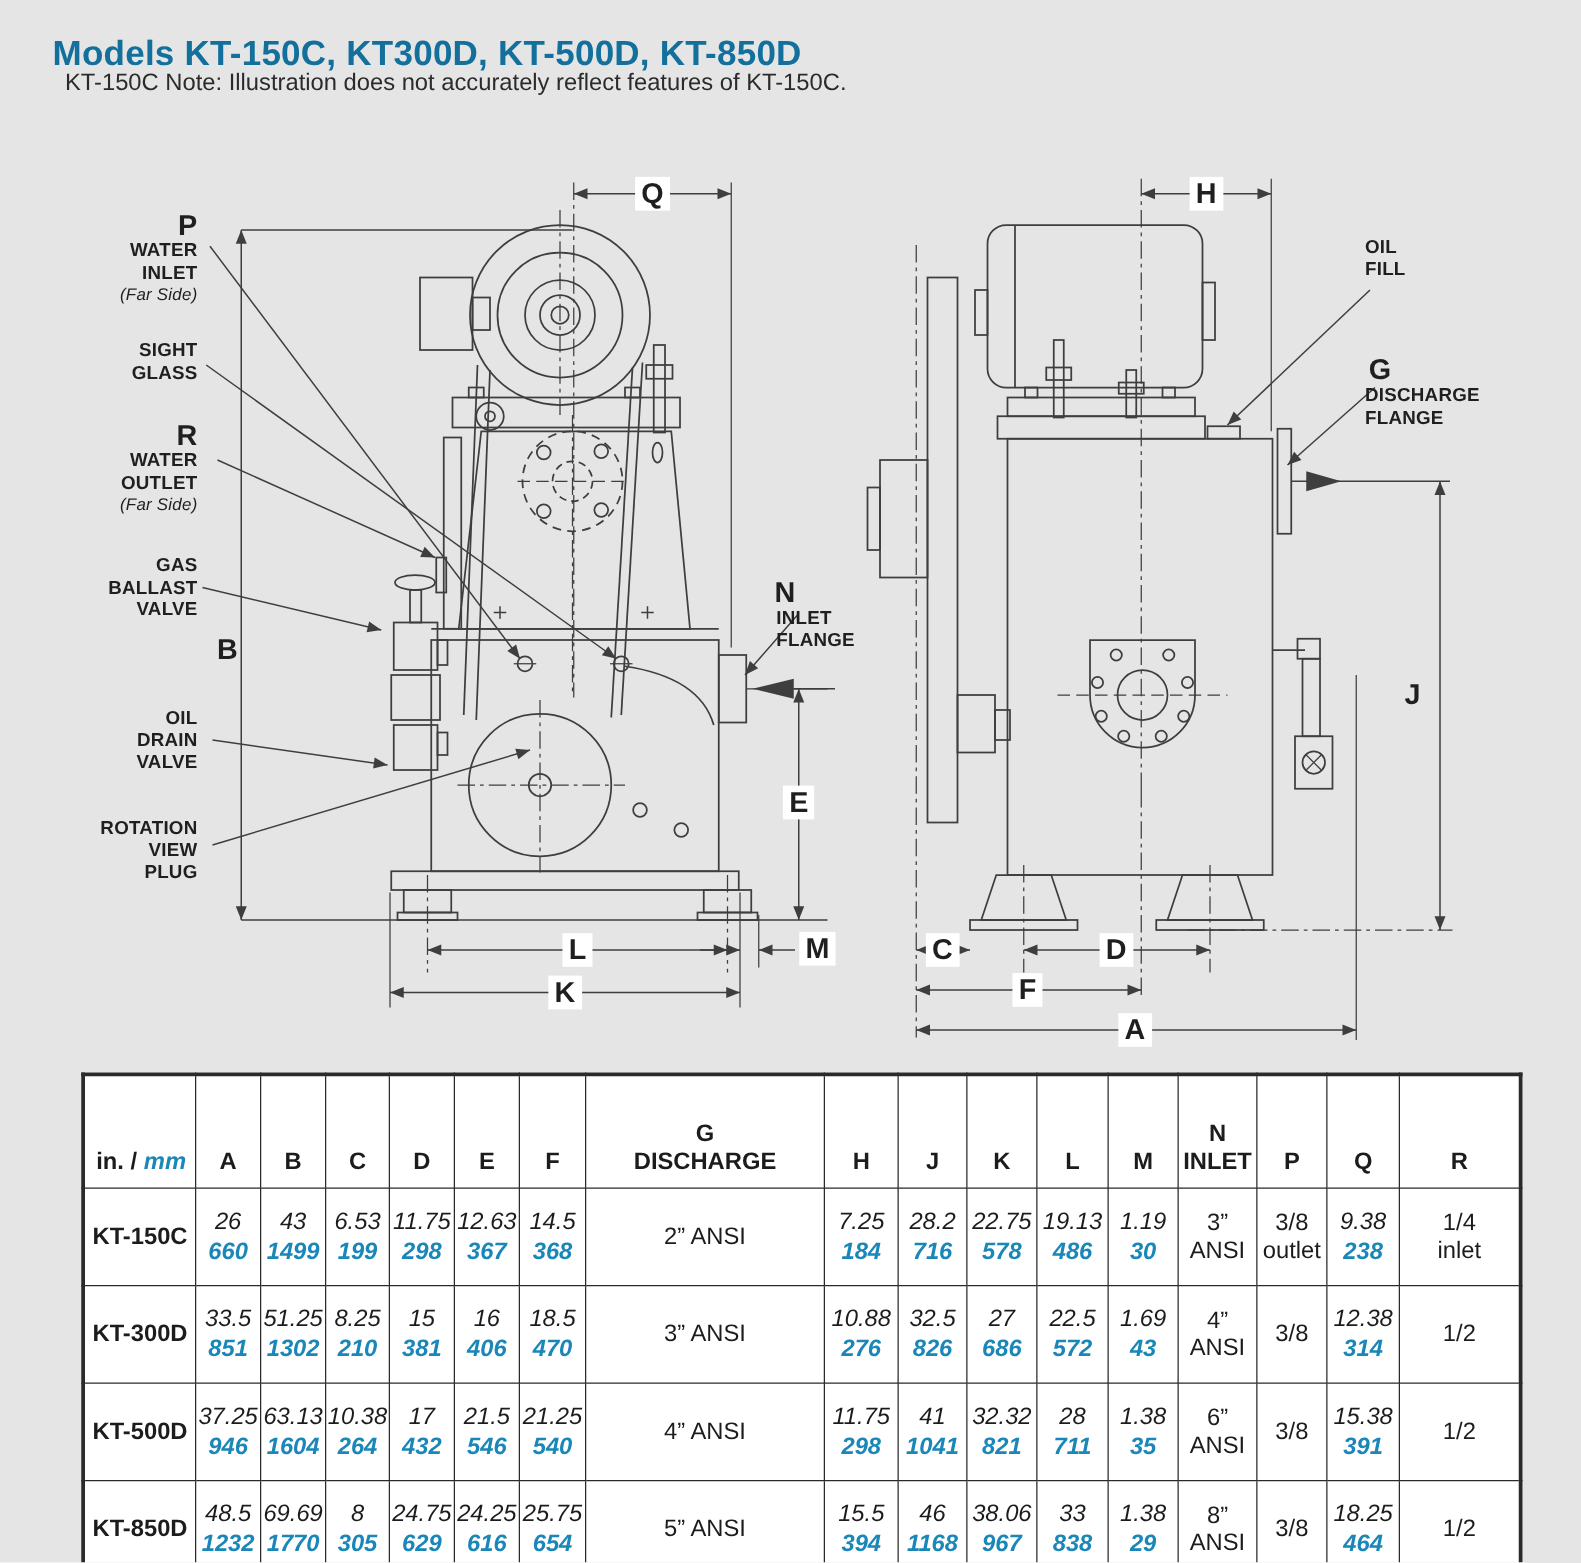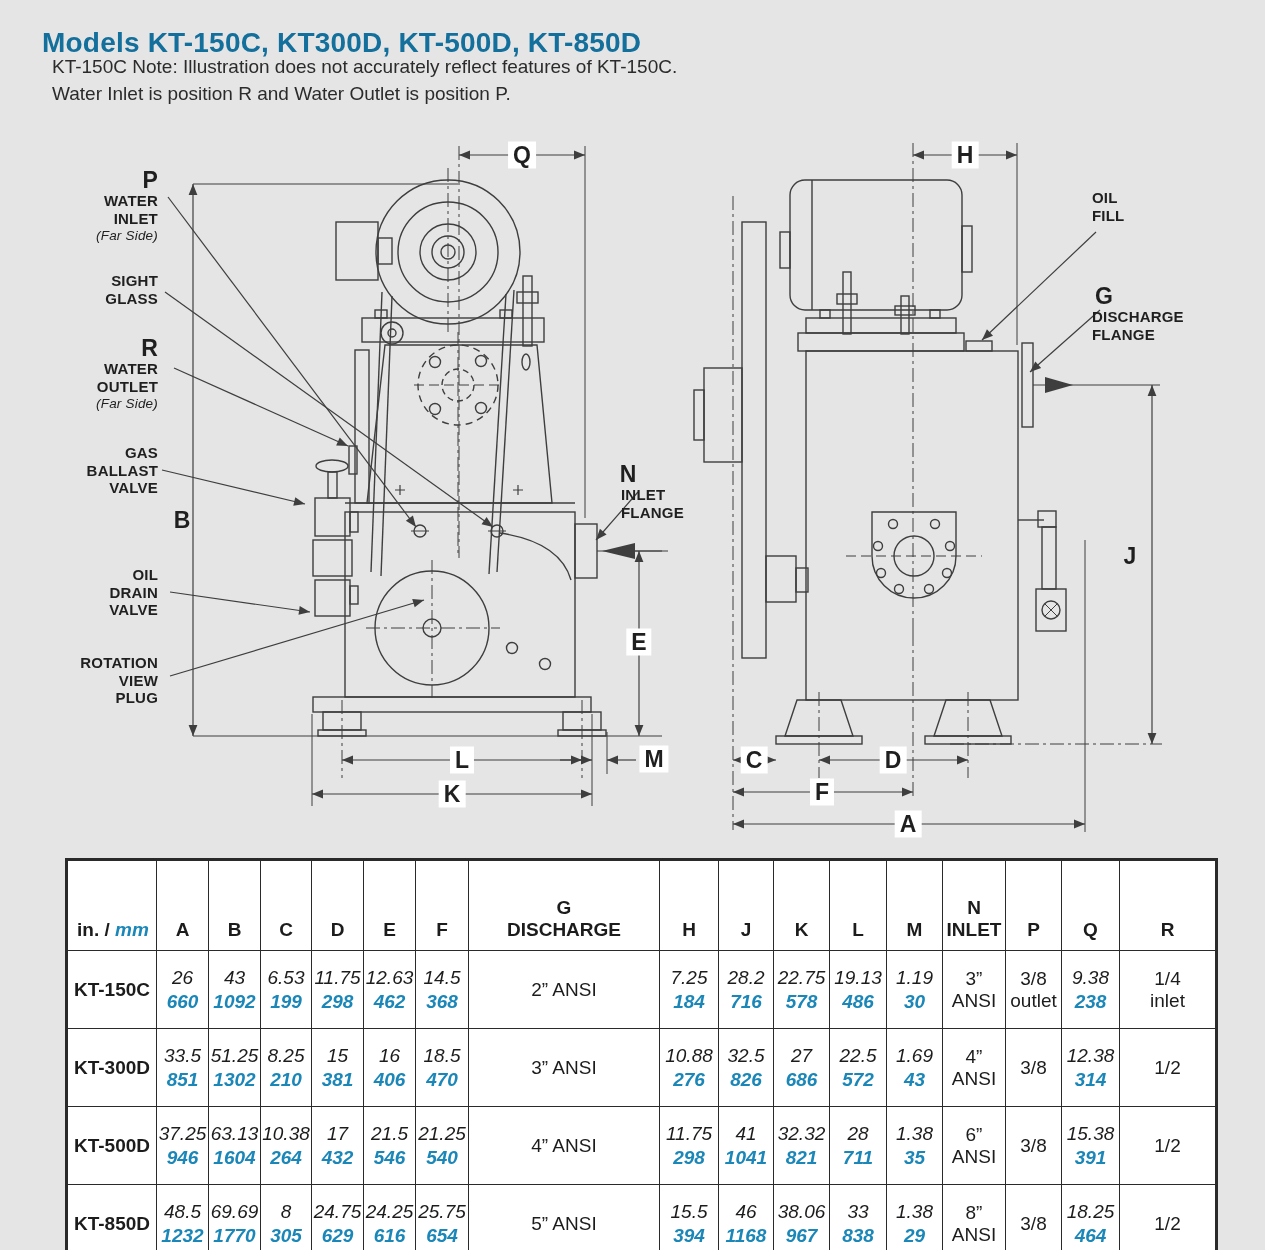--- a/index.html
+++ b/index.html
@@ -30,21 +30,20 @@
   .txt{line-height:1.15;}
 </style>
 </head>
 <body>
 
 <div class="page">
 
   <h1 class="title">Models KT-150C, KT300D, KT-500D, KT-850D</h1>
   <div class="note">
     <div>KT-150C Note: Illustration does not accurately reflect features of KT-150C.</div>
-    <div>Water Inlet is position R and Water Outlet is position P.</div>
   </div>
 
   <svg class="draw" width="1265" height="1250" viewBox="0 0 1265 1250">
     <defs>
       <marker id="ah" viewBox="0 0 12 10" refX="10.5" refY="5" markerWidth="11" markerHeight="10" orient="auto-start-reverse">
         <path d="M0.5,1 L10.5,5 L0.5,9 Z" fill="#3E3E3E" stroke="none"></path>
       </marker>
     </defs>
 
     <g stroke="#3E3E3E" fill="none" stroke-width="1.4">
@@ -339,33 +338,33 @@
       </thead>
       <tbody>
         <tr>
           <th class="model">KT-150C</th>
           <td>
             <div class="in-val">26</div>
             <div class="mm-val">660</div>
           </td>
           <td>
             <div class="in-val">43</div>
-            <div class="mm-val">1092</div>
+            <div class="mm-val">1499</div>
           </td>
           <td>
             <div class="in-val">6.53</div>
             <div class="mm-val">199</div>
           </td>
           <td>
             <div class="in-val">11.75</div>
             <div class="mm-val">298</div>
           </td>
           <td>
             <div class="in-val">12.63</div>
-            <div class="mm-val">462</div>
+            <div class="mm-val">367</div>
           </td>
           <td>
             <div class="in-val">14.5</div>
             <div class="mm-val">368</div>
           </td>
           <td>
             <div class="txt pre">2” ANSI</div>
           </td>
           <td>
             <div class="in-val">7.25</div>

